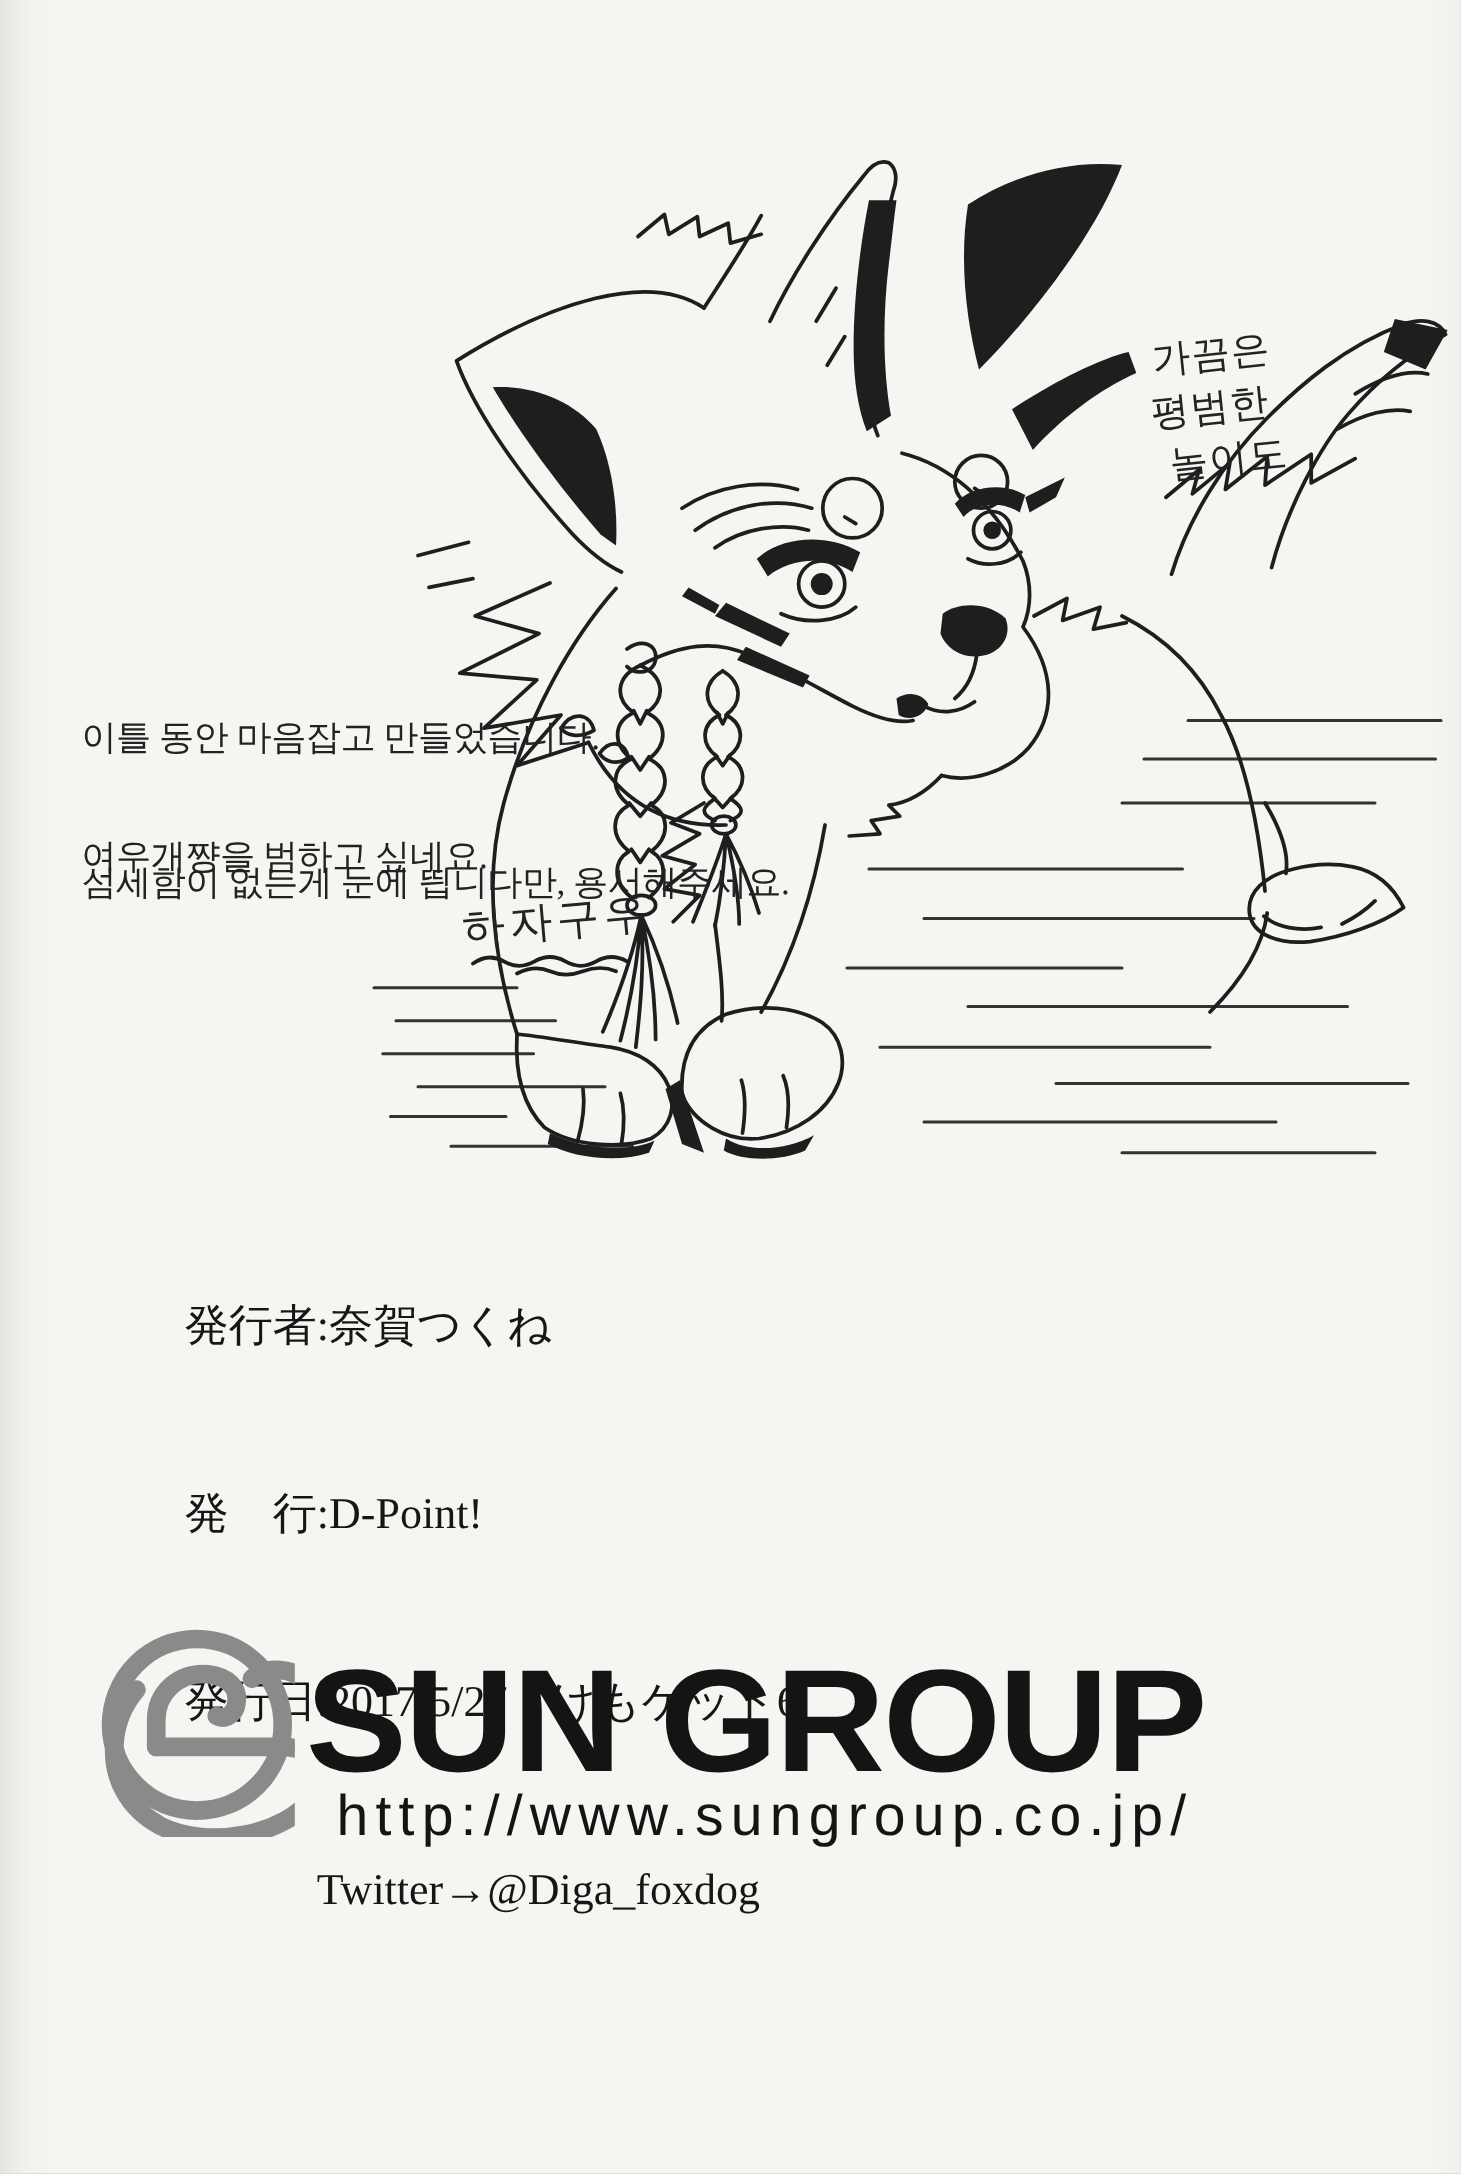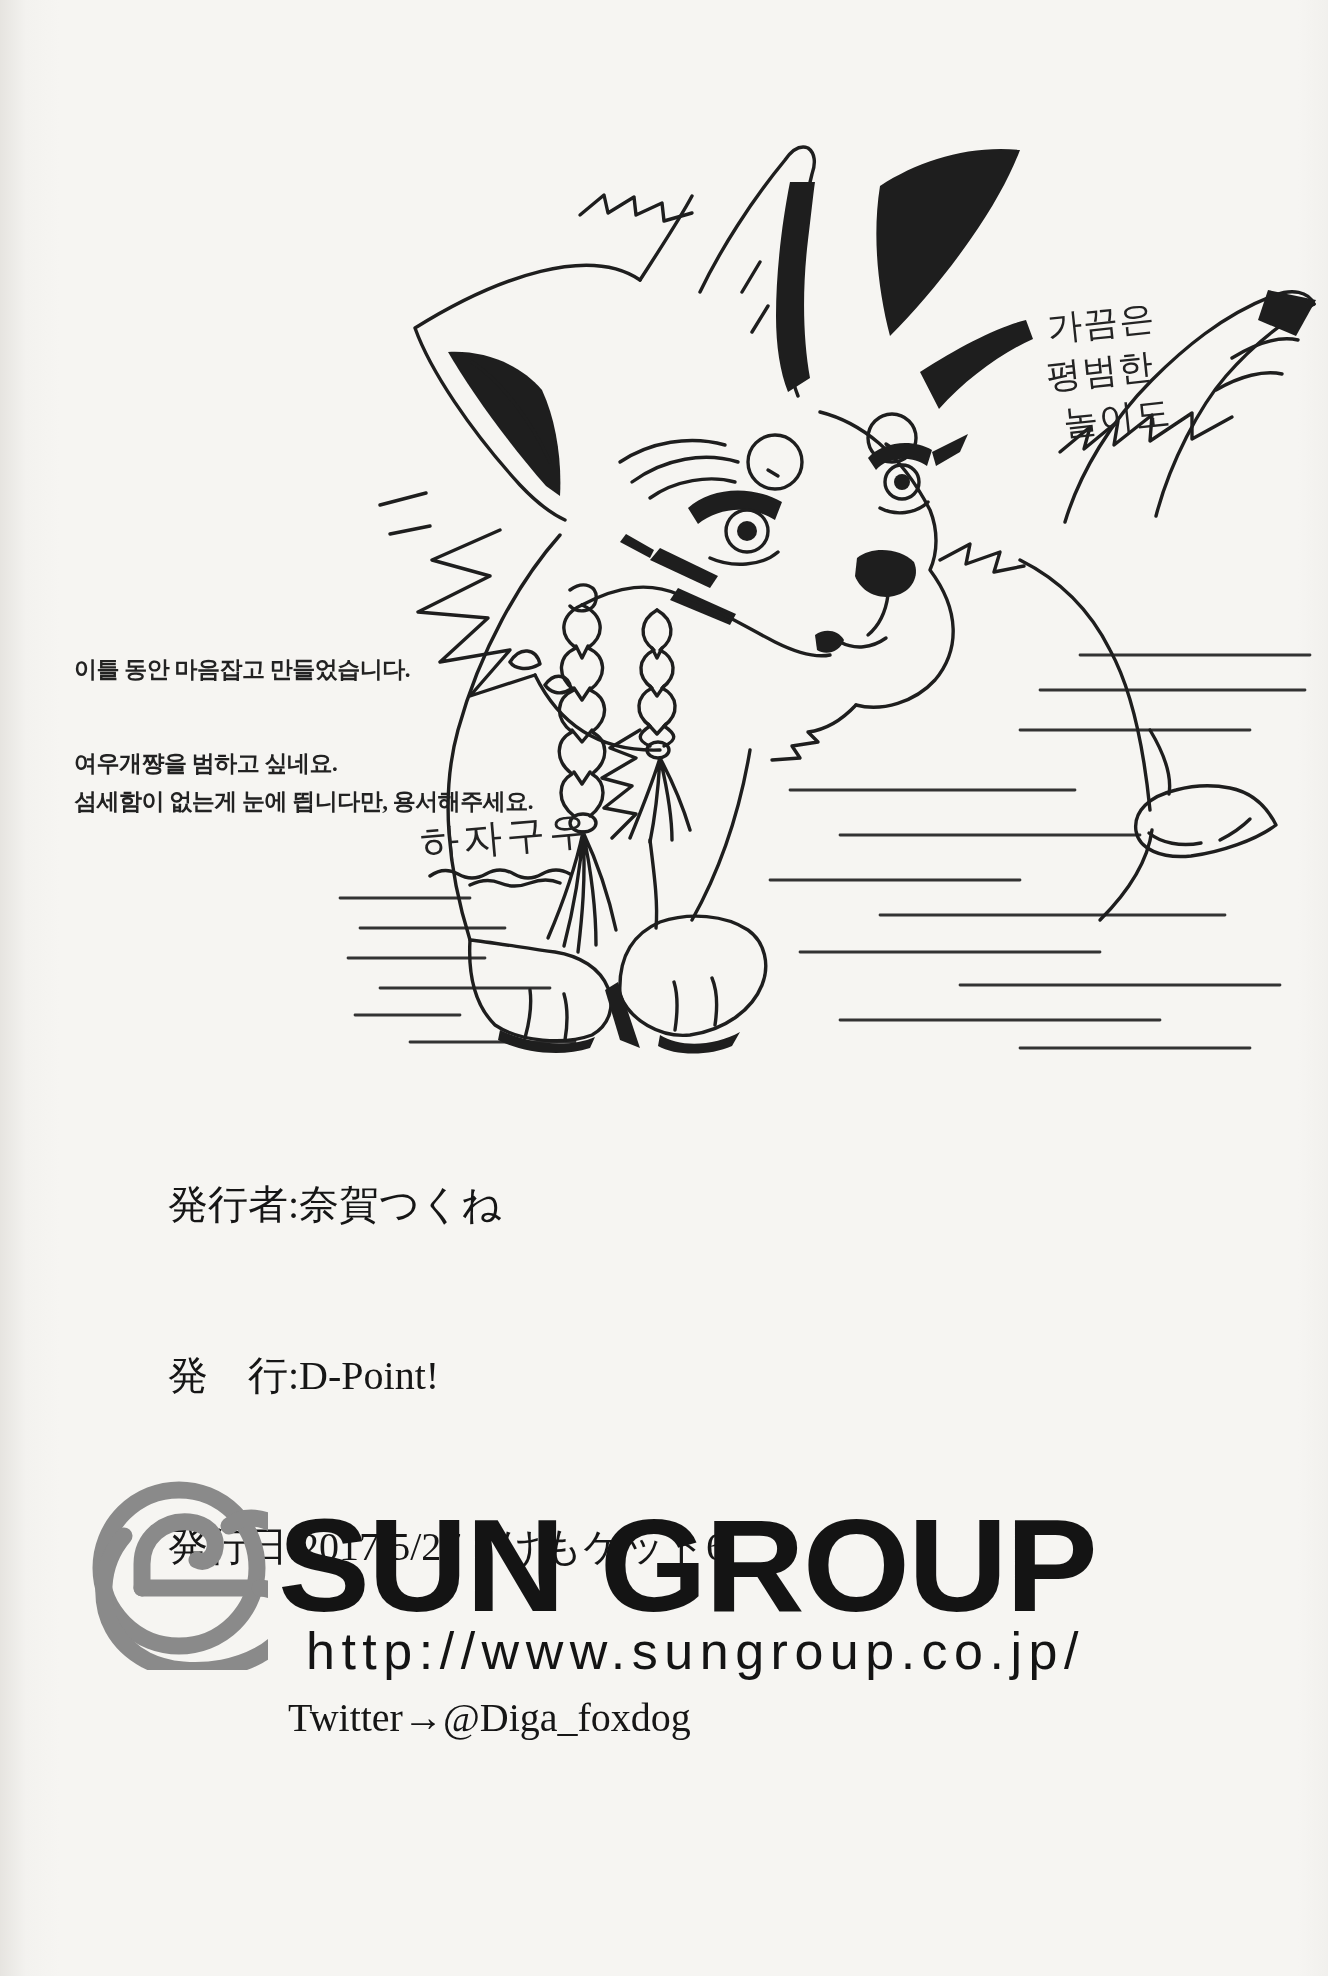--- a/index.html
+++ b/index.html
@@ -3,21 +3,21 @@
 <meta charset="utf-8">
 <style>
   html,body{margin:0;padding:0;background:#d9d7d3;}
   .page{
     position:relative;width:1328px;height:1976px;margin:0 auto;overflow:hidden;
     background:linear-gradient(90deg,#e6e4e0 0px,#f3f2ef 26px,#f6f5f2 60px,#f6f5f2 1298px,#f1f0ed 1328px);
     font-family:"Liberation Serif","DejaVu Serif",serif;color:#1c1c1c;
   }
   .abs{position:absolute;}
   
-  .ko-typed{font-size:23px;line-height:44px;letter-spacing:-0.5px;color:#222;white-space:pre;font-weight:bold;}
+  .ko-typed{font-size:32px;line-height:44px;letter-spacing:-0.5px;color:#222;white-space:pre;}
   
   .hand{font-family:"DejaVu Sans",sans-serif;color:#232323;}
   .hand-tr{left:1052px;top:298px;font-size:35px;line-height:48px;transform:rotate(-6deg);letter-spacing:1px;}
   .hand-tr .l2{margin-left:-6px;} .hand-tr .l3{margin-left:6px;}
   .hand-mid{left:420px;top:810px;font-size:39px;letter-spacing:4px;transform:rotate(-5deg);}
   
   .colophon{left:168px;top:1062px;font-size:40px;line-height:57px;white-space:pre;color:#161616;}
   .colophon div{height:57px;}
   
   .printer-name{left:278px;top:1496px;font-family:"Liberation Sans","DejaVu Sans",sans-serif;
@@ -158,21 +158,21 @@
     <div class="l1">가끔은</div>
     <div class="l2">평범한</div>
     <div class="l3">놀이도</div>
   </div>
 
   <div class="abs ko-typed" style="left:74px;top:560px;">
     <div>이틀 동안 마음잡고 만들었습니다.</div>
     <div>섬세함이 없는게 눈에 띕니다만, 용서해주세요.</div>
   </div>
 
-  <div class="abs ko-typed" style="left:74px;top:654px;">
+  <div class="abs ko-typed" style="left:74px;top:668px;">
     <div>여우개쨩을 범하고 싶네요.</div>
   </div>
 
   <div class="abs hand hand-mid">하자구우</div>
 
   <div class="abs colophon">
     <div>発行者:奈賀つくね</div>
     <div>発　行:D-Point!</div>
     <div>発行日:2017/5/27　けもケット6</div>
     <div>　　　Twitter→@Diga_foxdog</div>

